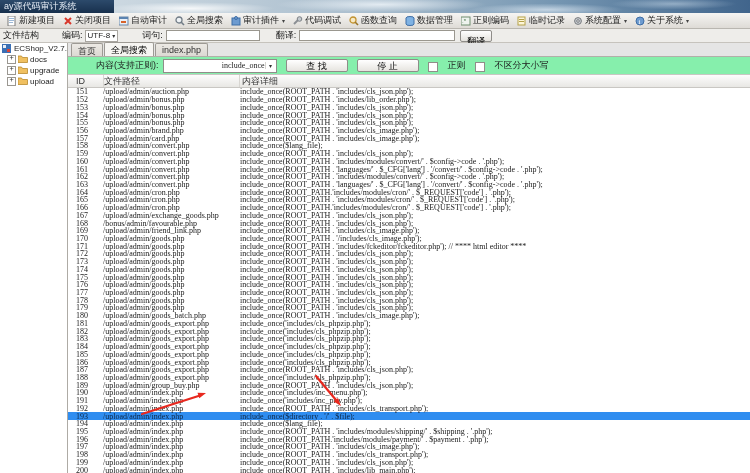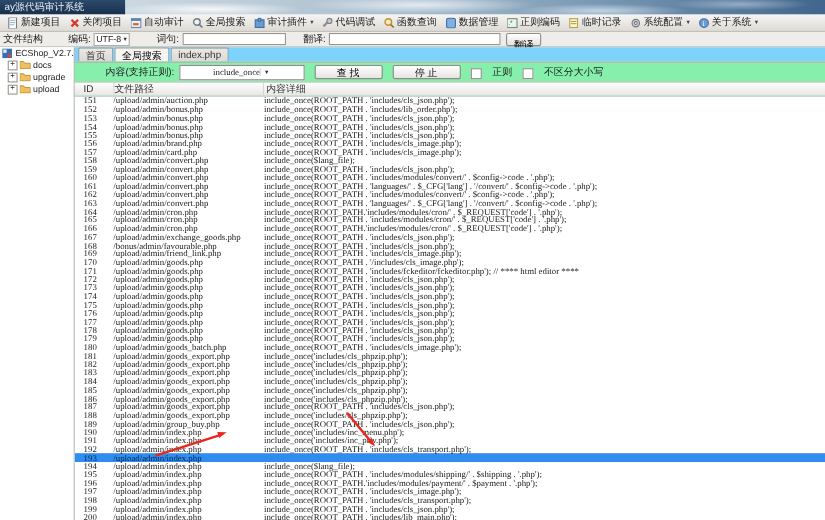--- a/index.html
+++ b/index.html
@@ -33,28 +33,28 @@
        background:linear-gradient(#fefefe,#e5e3de);padding:4px;margin-left:5px;
        font-family:Liberation Sans, sans-serif}
   .mainrow{display:flex;height:430px}
   .sidebar{width:67px;border-right:1px solid #aeaba5;background:#fff;overflow:hidden;flex:none}
   .tree-root,.tree-item{display:flex;align-items:center;gap:2px;height:11px;padding-left:2px;
        font-size:8px;white-space:nowrap;overflow:hidden;cursor:default}
   .tree-item{padding-left:7px}
   .exp{width:7px;height:7px;border:1px solid #9a9791;background:#fff;font-size:7px;line-height:5px;
        text-align:center;color:#333;flex:none;font-family:"DejaVu Sans Mono",monospace}
   .main{flex:1;display:flex;flex-direction:column;min-width:0}
-  .tabs{height:13px;display:flex;gap:1px;padding-left:3px;background:#7dd3fc}
+  .tabs{height:13px;display:flex;align-items:flex-end;gap:1px;padding-left:3px;background:#e5e5e5}
   .tab{padding:1px 6px 0 6px;height:11px;border:1px solid #9d9a94;border-bottom:none;
        border-radius:2px 2px 0 0;background:linear-gradient(#ece9e4,#dcd9d3);font-size:9px;color:#333}
   .tab.active{background:#f6f5f2;color:#000;height:12px}
   .tabpage{flex:1;border-top:1px solid #b2afa9;background:#86efac;display:flex;flex-direction:column;min-width:0}
   .searchrow{height:17px;display:flex;align-items:center;padding-left:28px;font-size:9px;flex:none}
   .combo{width:112px;height:12px;border:1px solid #8f8d89;background:#fff;display:flex;
-       align-items:center;justify-content:center;margin-left:4px}
+       align-items:center;justify-content:flex-end;margin-left:4px}
   .combo .val{font-size:8px;padding-left:2px;font-family:"Liberation Serif","DejaVu Serif",serif}
   .combo .dd{width:10px;text-align:center;font-size:6px;color:#333;border-left:1px solid #d5d3cf}
   .sbtn{width:62px;height:13px;border:1px solid #8f8d89;border-radius:2px;font-size:9px;
        background:linear-gradient(#ffffff,#e6e4df);margin-left:9px;padding:0;
        font-family:"Liberation Sans",sans-serif}
   .chk{display:flex;align-items:flex-end;gap:10px;margin-left:9px}
   .box{width:8px;height:8px;border:1px solid #8f8d89;background:#fff;flex:none}
   .theader{height:12px;display:flex;align-items:center;background:linear-gradient(#fdfdfd,#e8e7e4);
        border-top:1px solid #c9c7c3;border-bottom:1px solid #c9c7c3;font-size:9px;color:#333;
        padding-left:8px;flex:none}
@@ -487,20 +487,21 @@
             <span class="c-detail">include_once('includes/inc_priv.php');</span>
           </div>
           <div class="trow">
             <span class="c-id">192</span>
             <span class="c-path">/upload/admin/index.php</span>
             <span class="c-detail">include_once(ROOT_PATH . 'includes/cls_transport.php');</span>
           </div>
           <div class="trow selected">
             <span class="c-id">193</span>
             <span class="c-path">/upload/admin/index.php</span>
+            <span class="c-detail">include_once($directory . '/' . $file);</span>
           </div>
           <div class="trow">
             <span class="c-id">194</span>
             <span class="c-path">/upload/admin/index.php</span>
             <span class="c-detail">include_once($lang_file);</span>
           </div>
           <div class="trow">
             <span class="c-id">195</span>
             <span class="c-path">/upload/admin/index.php</span>
             <span class="c-detail">include_once(ROOT_PATH . 'includes/modules/shipping/' . $shipping . '.php');</span>

